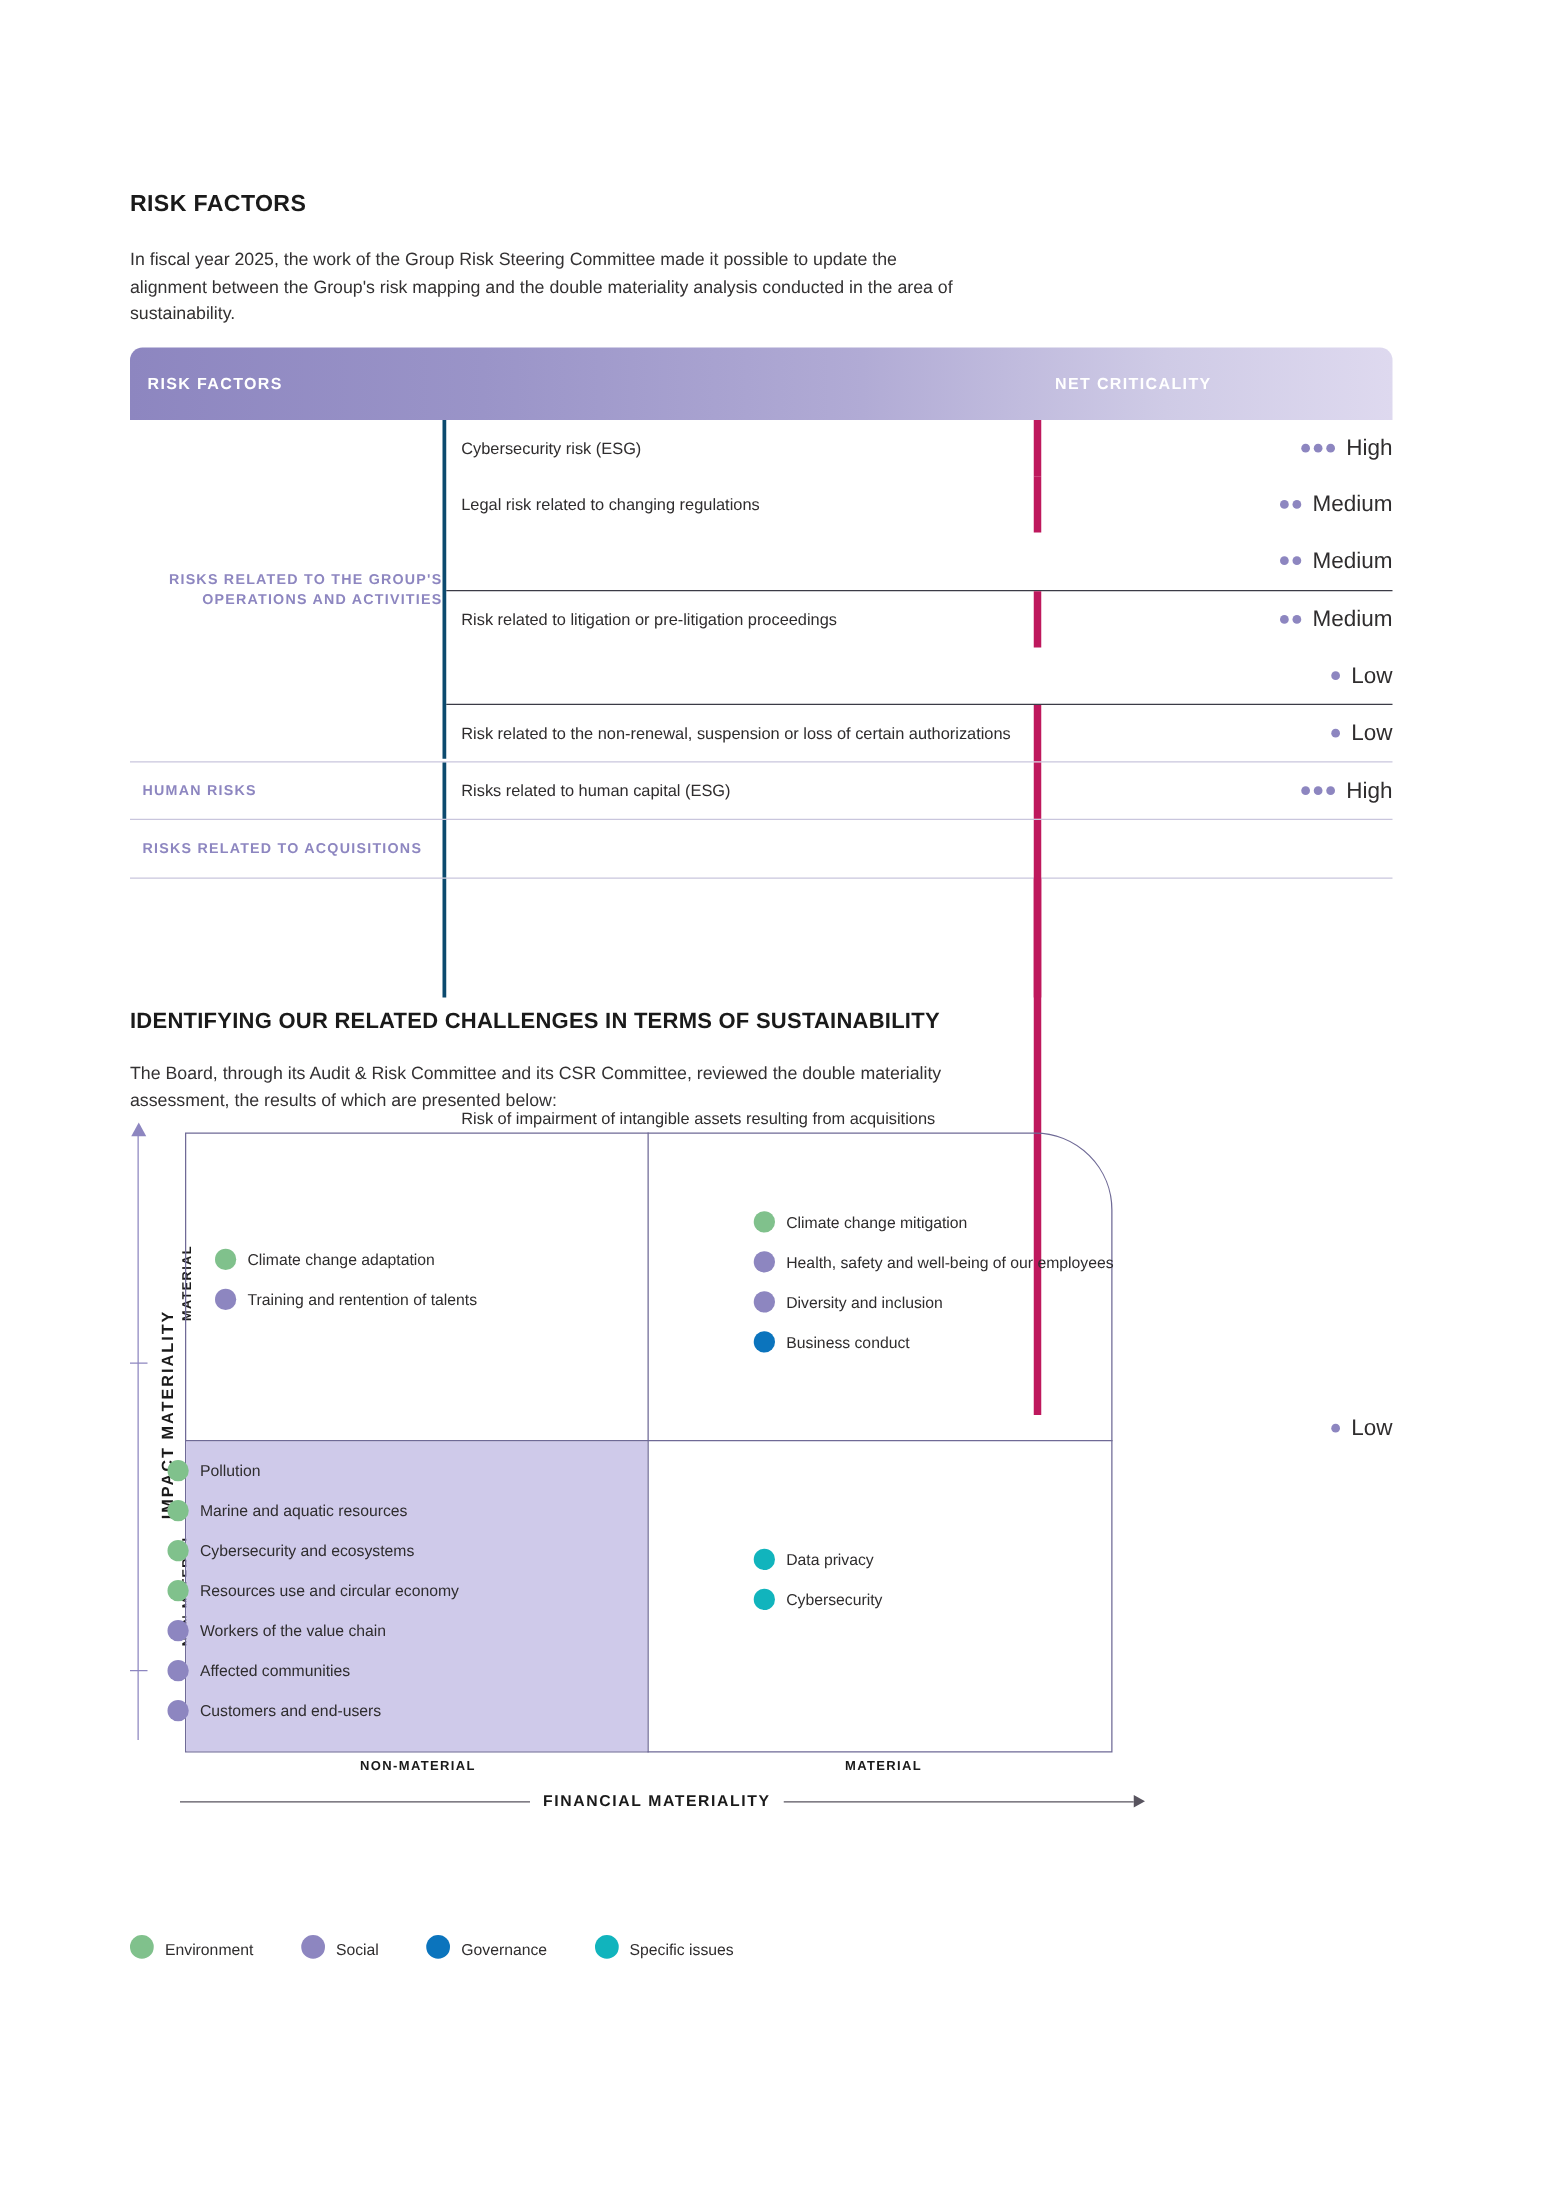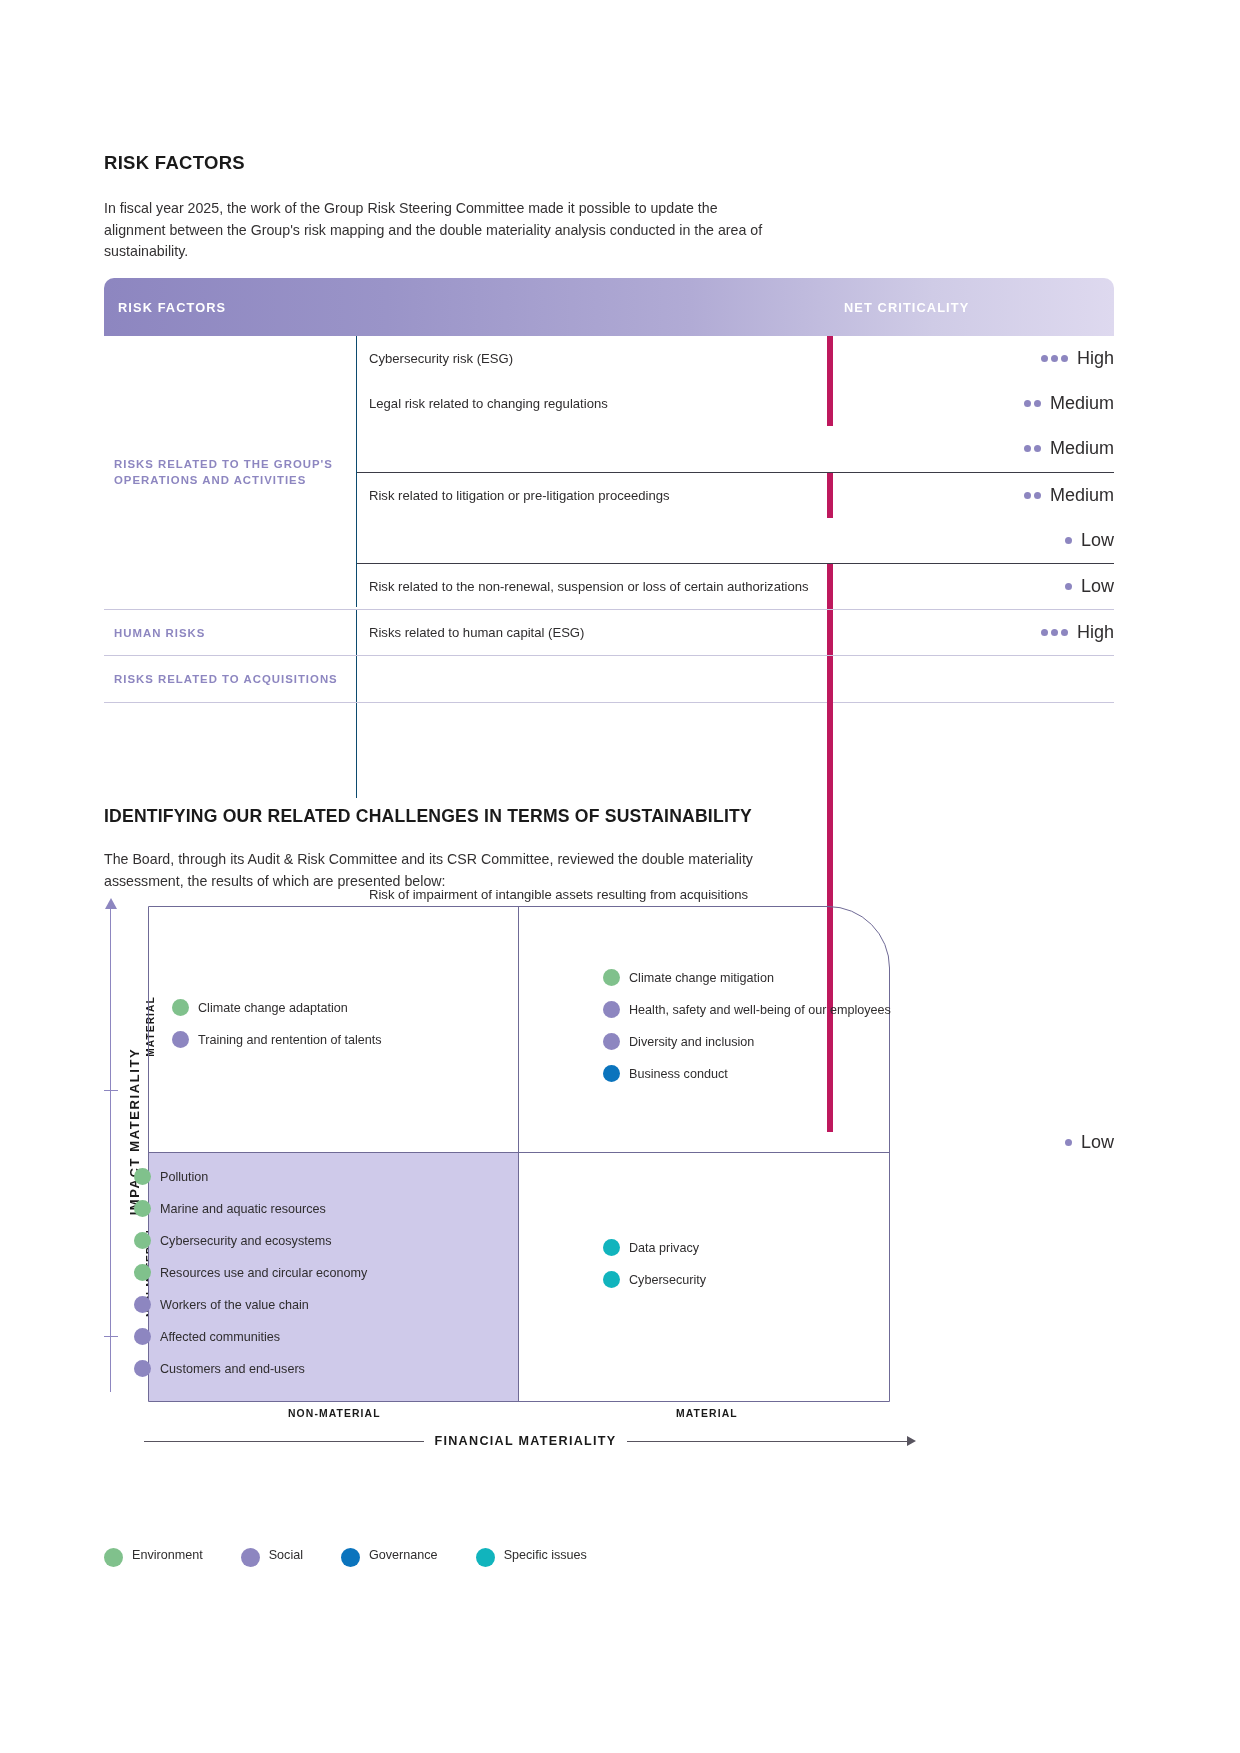--- a/index.html
+++ b/index.html
@@ -52,22 +52,23 @@
     transform: translateY(-50%);
     color: #fff; font-size: 12.8px; font-weight: bold;
     letter-spacing: 1.1px;
     font-stretch: condensed;
   }
   .rt-body { position: relative; }
   .rt-row { display: flex; position: relative; }
   .cat-cell {
     width: 253px;
     flex: 0 0 253px;
-    border-right: 1px solid #0c4a6e;
+    border-right: 3px solid #0c4a6e;
     position: relative;
+    text-align: right;
   }
   .cat-label {
     position: absolute;
     left: 10px;
     top: 50%;
     transform: translateY(-50%);
     color: #8d86c0;
     font-size: 11.4px;
     font-weight: bold;
     letter-spacing: 1.0px;
@@ -247,21 +248,21 @@
   
   .legend {
     position: absolute;
     left: 104px; top: 1548px;
     display: flex;
     align-items: center;
     gap: 0px;
   }
   .leg-item {
     display: flex;
-    align-items: flex-start;
+    align-items: flex-end;
     gap: 9px;
     margin-right: 38px;
     font-size: 12.6px;
     color: #2f2d2e;
   }
   .leg-bullet { width: 19px; height: 19px; border-radius: 50%; flex: 0 0 19px; }
 </style>
 </head>
 <body>
 

